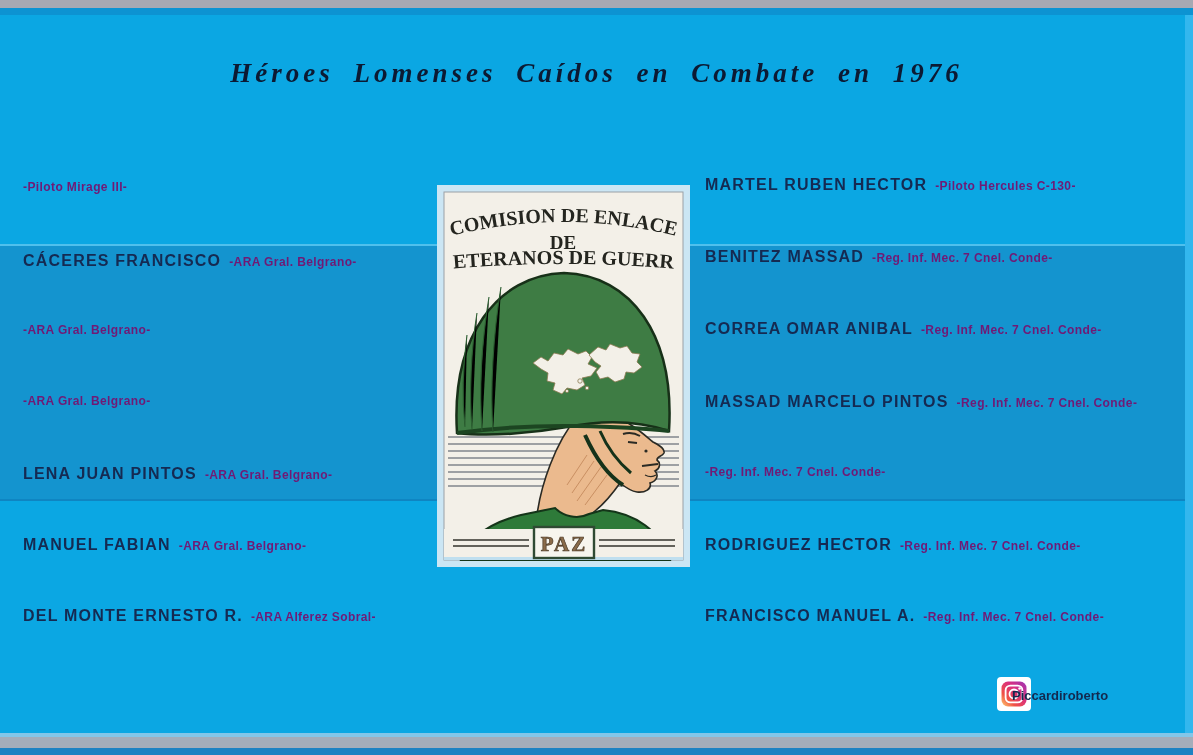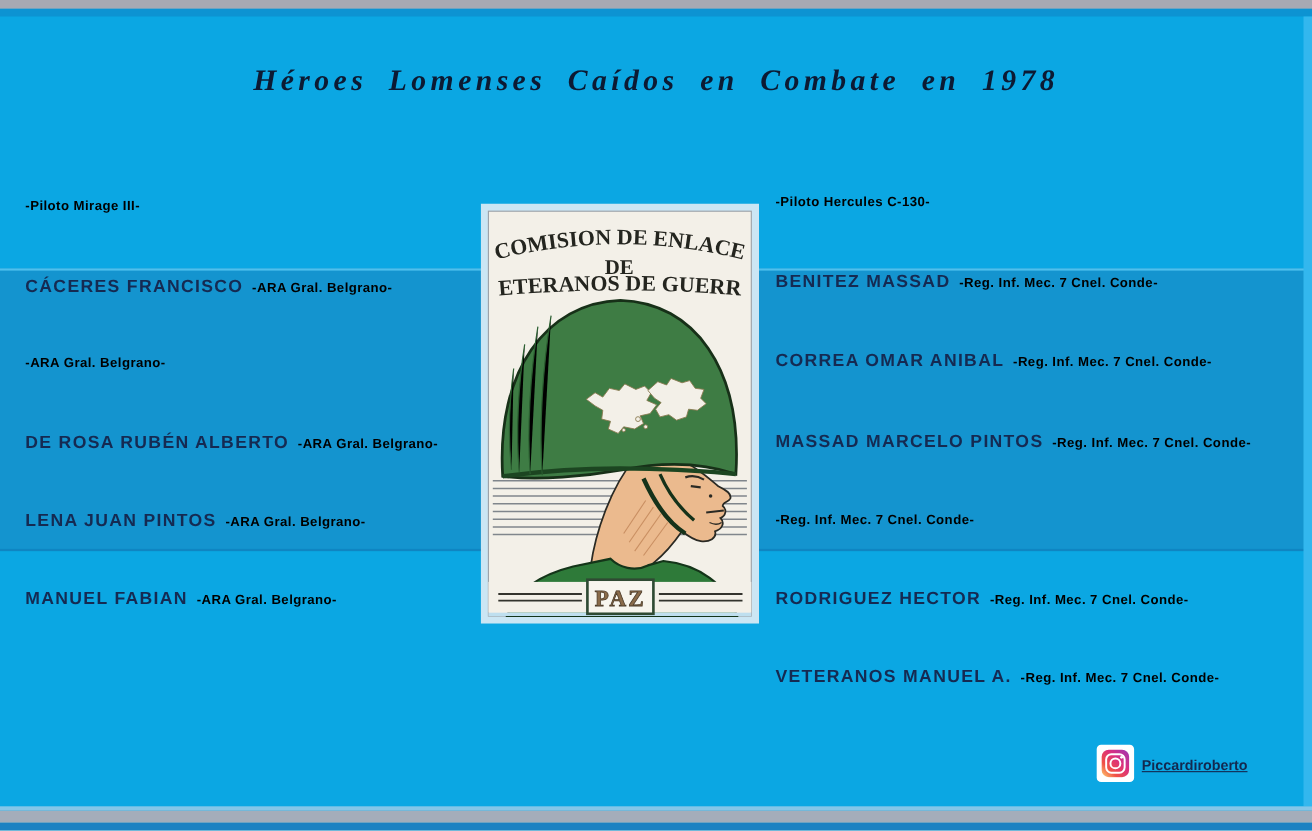--- a/index.html
+++ b/index.html
@@ -16,72 +16,76 @@
   .strip-right{position:absolute;right:0;top:15px;bottom:22px;width:8px;background:#33B7EE;}
 
   
   .title{position:absolute;left:0;right:0;top:58px;text-align:center;
     font-family:"Liberation Serif",serif;font-style:italic;font-weight:bold;
     font-size:27px;letter-spacing:4px;word-spacing:9px;color:#0C1A33;}
 
   
   .name-row{position:absolute;display:flex;align-items:baseline;gap:8px;white-space:nowrap;}
   .name-row .name{font-weight:bold;font-size:16px;letter-spacing:1.2px;color:#152A52;}
-  .name-row .unit{font-weight:bold;font-size:12px;letter-spacing:.4px;color:#000000;}
+  .name-row .unit{font-weight:bold;font-size:12px;letter-spacing:.4px;color:#701a75;}
   .col-left{left:23px;}
   .col-right{left:705px;}
 
   
   .emblem{position:absolute;left:437px;top:185px;width:253px;height:382px;}
   .emblem svg{display:block;}
 
   
   .insta-badge{position:absolute;left:997px;top:677px;width:34px;height:34px;background:#fff;
     border-radius:4px;display:flex;align-items:center;justify-content:center;cursor:pointer;}
-  .insta-handle{position:absolute;left:1038px;top:688px;font-weight:bold;font-size:13px;color:#13294F;text-decoration:underline;}
+  .insta-handle{position:absolute;left:1012px;top:688px;font-weight:bold;font-size:13px;color:#13294F;}
 </style>
 </head>
 <body>
 
 <div id="canvas">
 
   <div class="band band-top-gray"></div>
   <div class="band band-top-blue"></div>
   <div class="band band-mid"></div>
   <div class="strip-right"></div>
   <div class="band band-bot-light"></div>
   <div class="band band-bot-gray"></div>
   <div class="band band-bot-blue"></div>
 
-  <div class="title">Héroes Lomenses Caídos en Combate en 1978</div>
+  <div class="title">Héroes Lomenses Caídos en Combate en 1976</div>
 
   <div class="name-row col-left" style="top:180px">
     <span class="unit">-Piloto Mirage III-</span>
   </div>
   <div class="name-row col-left" style="top:252px">
     <span class="name">CÁCERES FRANCISCO</span>
     <span class="unit">-ARA Gral. Belgrano-</span>
   </div>
   <div class="name-row col-left" style="top:323px">
     <span class="unit">-ARA Gral. Belgrano-</span>
   </div>
   <div class="name-row col-left" style="top:394px">
-    <span class="name">DE ROSA RUBÉN ALBERTO</span>
     <span class="unit">-ARA Gral. Belgrano-</span>
   </div>
   <div class="name-row col-left" style="top:465px">
     <span class="name">LENA JUAN PINTOS</span>
     <span class="unit">-ARA Gral. Belgrano-</span>
   </div>
   <div class="name-row col-left" style="top:536px">
     <span class="name">MANUEL FABIAN</span>
     <span class="unit">-ARA Gral. Belgrano-</span>
   </div>
+  <div class="name-row col-left" style="top:607px">
+    <span class="name">DEL MONTE ERNESTO R.</span>
+    <span class="unit">-ARA Alferez Sobral-</span>
+  </div>
 
   <div class="name-row col-right" style="top:176px">
+    <span class="name">MARTEL RUBEN HECTOR</span>
     <span class="unit">-Piloto Hercules C-130-</span>
   </div>
   <div class="name-row col-right" style="top:248px">
     <span class="name">BENITEZ MASSAD</span>
     <span class="unit">-Reg. Inf. Mec. 7 Cnel. Conde-</span>
   </div>
   <div class="name-row col-right" style="top:320px">
     <span class="name">CORREA OMAR ANIBAL</span>
     <span class="unit">-Reg. Inf. Mec. 7 Cnel. Conde-</span>
   </div>
@@ -90,21 +94,21 @@
     <span class="unit">-Reg. Inf. Mec. 7 Cnel. Conde-</span>
   </div>
   <div class="name-row col-right" style="top:465px">
     <span class="unit">-Reg. Inf. Mec. 7 Cnel. Conde-</span>
   </div>
   <div class="name-row col-right" style="top:536px">
     <span class="name">RODRIGUEZ HECTOR</span>
     <span class="unit">-Reg. Inf. Mec. 7 Cnel. Conde-</span>
   </div>
   <div class="name-row col-right" style="top:607px">
-    <span class="name">VETERANOS MANUEL A.</span>
+    <span class="name">FRANCISCO MANUEL A.</span>
     <span class="unit">-Reg. Inf. Mec. 7 Cnel. Conde-</span>
   </div>
 
   <div class="emblem">
     <svg width="253" height="382" viewBox="0 0 253 382" xmlns="http://www.w3.org/2000/svg">
 
       <rect x="0" y="0" width="253" height="382" fill="#CBE6F4"></rect>
       <rect x="7" y="7" width="239" height="368" fill="#F3F0E8" stroke="#9AA0A6" stroke-width="1"></rect>
 
       <defs>

